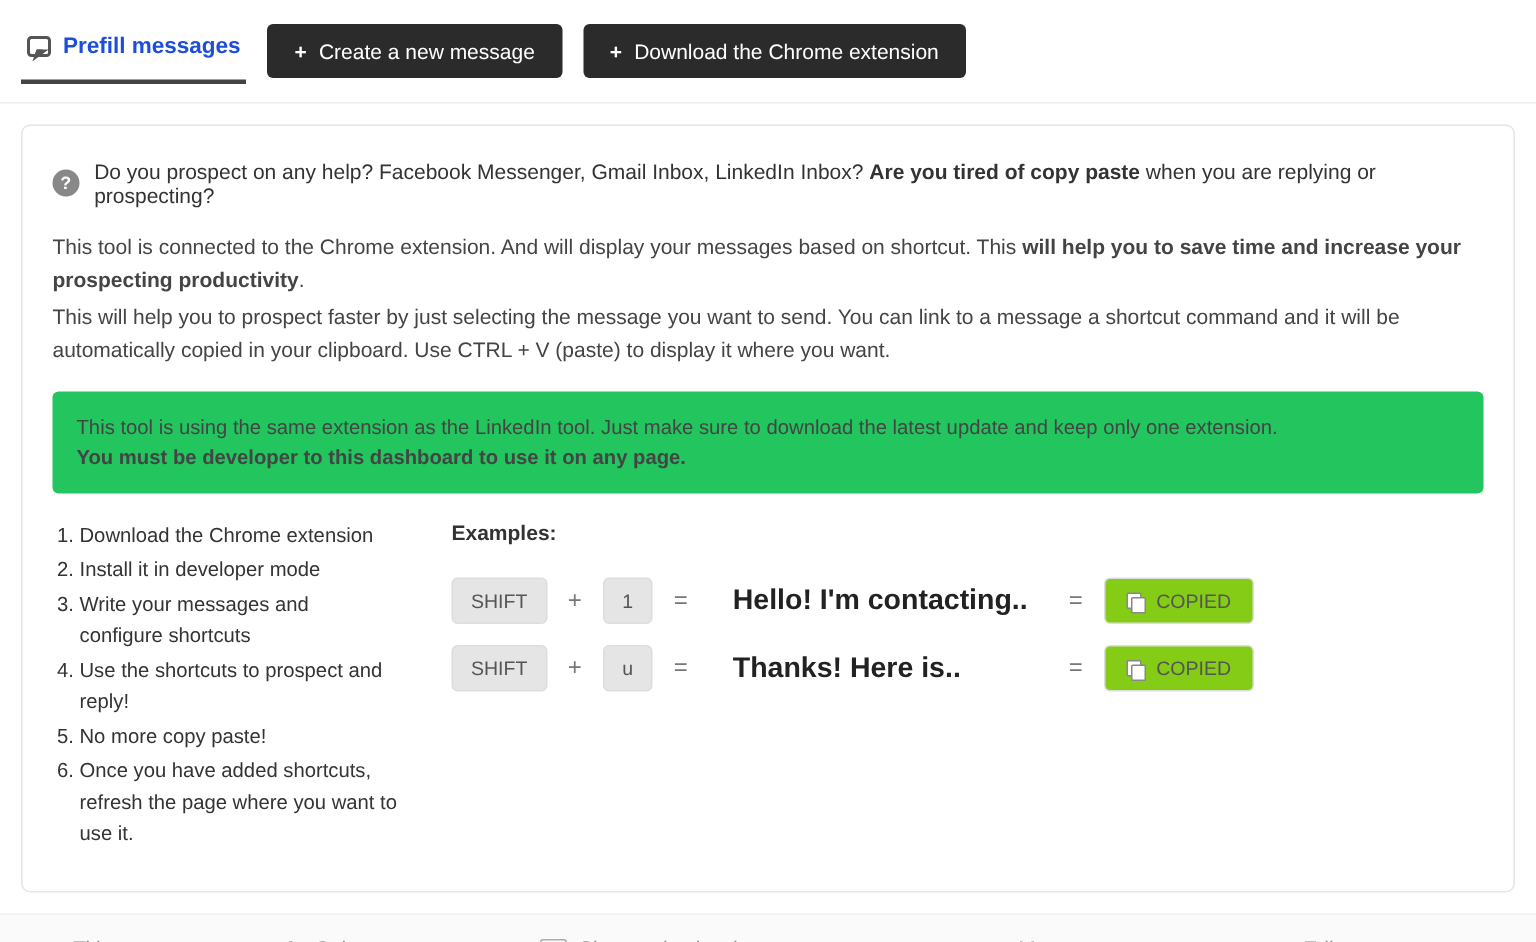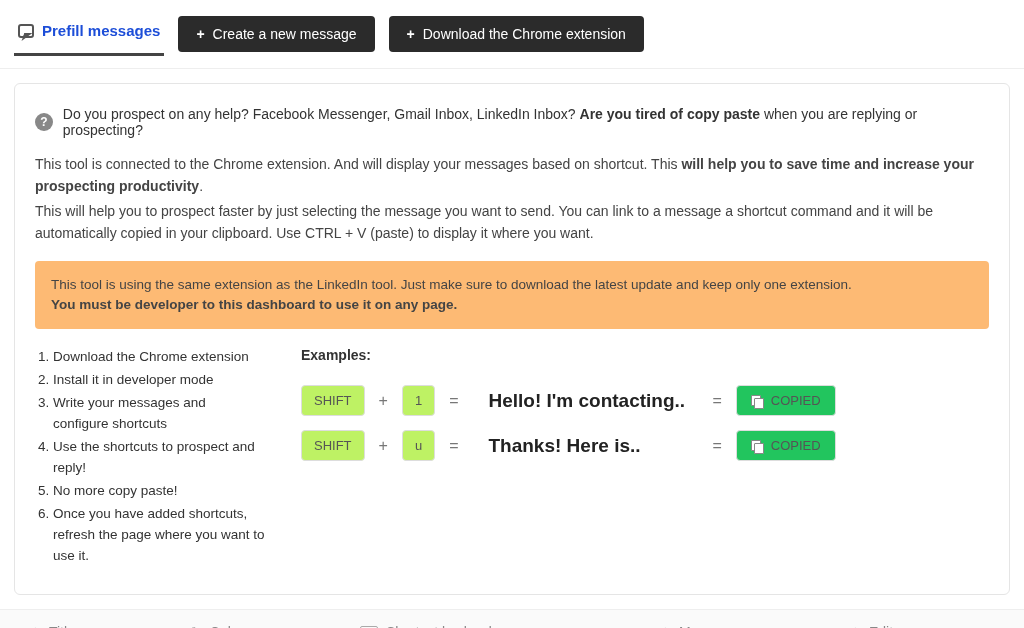--- a/index.html
+++ b/index.html
@@ -8,32 +8,32 @@
   .tab { display: flex; align-items: center; gap: 8px; font-weight: 700; font-size: 15px; color: #1d4ed8; padding: 10px 4px 14px 4px; border-bottom: 3px solid #444; }
   .btn-dark { background: #2b2b2b; color: #fff; border: none; border-radius: 4px; padding: 10px 18px; font-size: 14px; display: inline-flex; align-items: center; gap: 8px; cursor: pointer; }
   .plus { font-size: 14px; font-weight: 700; }
   .assigned { margin-left: auto; display: inline-flex; align-items: center; gap: 6px; border: 1px solid #ddd; border-radius: 4px; padding: 9px 14px; color: #555; cursor: pointer; min-width: 240px; justify-content: space-between; }
   .chev { font-size: 12px; color: #888; }
   .panel { margin: 14px; border: 1px solid #e5e5e5; border-radius: 6px; padding: 22px 20px 26px 20px; }
   .intro-line { display: flex; align-items: center; gap: 10px; margin-bottom: 16px; }
   .qmark { width: 18px; height: 18px; border-radius: 50%; background: #888; color: #fff; font-size: 12px; font-weight: 700; display: inline-flex; align-items: center; justify-content: center; }
   .para { color: #444; line-height: 1.55; margin-bottom: 4px; }
   .bold { font-weight: 700; }
-  .note { background: #fdba74; border-radius: 4px; padding: 14px 16px; margin-top: 16px; font-size: 13.5px; color: #444; line-height: 1.5; }
+  .note { background: #22c55e; border-radius: 4px; padding: 14px 16px; margin-top: 16px; font-size: 13.5px; color: #444; line-height: 1.5; }
   .cols { display: flex; gap: 36px; margin-top: 18px; align-items: flex-start; }
   .steps { flex: 0 0 230px; }
   .steps ol { list-style: decimal; padding-left: 18px; }
   .steps li { font-size: 13.5px; color: #333; line-height: 1.55; margin-bottom: 2px; }
   .examples { flex: 1; }
   .examples h4 { font-size: 14px; font-weight: 700; margin-bottom: 22px; }
   .exrow { display: flex; align-items: center; gap: 14px; margin-bottom: 14px; }
-  .key { border: 1px solid #ddd; border-radius: 4px; padding: 7px 12px; font-size: 13px; color: #555; background: #bef264; }
+  .key { border: 1px solid #ddd; border-radius: 4px; padding: 7px 12px; font-size: 13px; color: #555; background: #e5e5e5; }
   .pluslab, .eqlab { color: #777; font-size: 16px; }
   .msgtxt { font-size: 19px; font-weight: 700; color: #222; min-width: 210px; margin-left: 16px; }
-  .copied { border: 1px solid #ddd; border-radius: 4px; padding: 7px 14px; font-size: 13px; color: #555; background: #22c55e; display: inline-flex; align-items: center; gap: 8px; }
+  .copied { border: 1px solid #ddd; border-radius: 4px; padding: 7px 14px; font-size: 13px; color: #555; background: #84cc16; display: inline-flex; align-items: center; gap: 8px; }
   .copyicon { display:inline-block; width:12px; height:12px; position:relative; }
   .copyicon::before, .copyicon::after { content:""; position:absolute; border:1.5px solid #888; width:8px; height:9px; border-radius:1px; background:#fff; }
   .copyicon::before { left:0; top:0; }
   .copyicon::after { left:3px; top:3px; }
   .headers { display: flex; background: #fafafa; border-top: 1px solid #eee; border-bottom: 1px solid #eee; padding: 14px 30px; color: #888; font-size: 14px; }
   .headers .hcol { display: flex; align-items: center; gap: 8px; }
   .headers .hcol.h1 { flex: 0 0 160px; }
   .headers .hcol.h2 { flex: 0 0 170px; }
   .headers .hcol.h3 { flex: 0 0 300px; }
   .headers .hcol.h4 { flex: 0 0 190px; }

